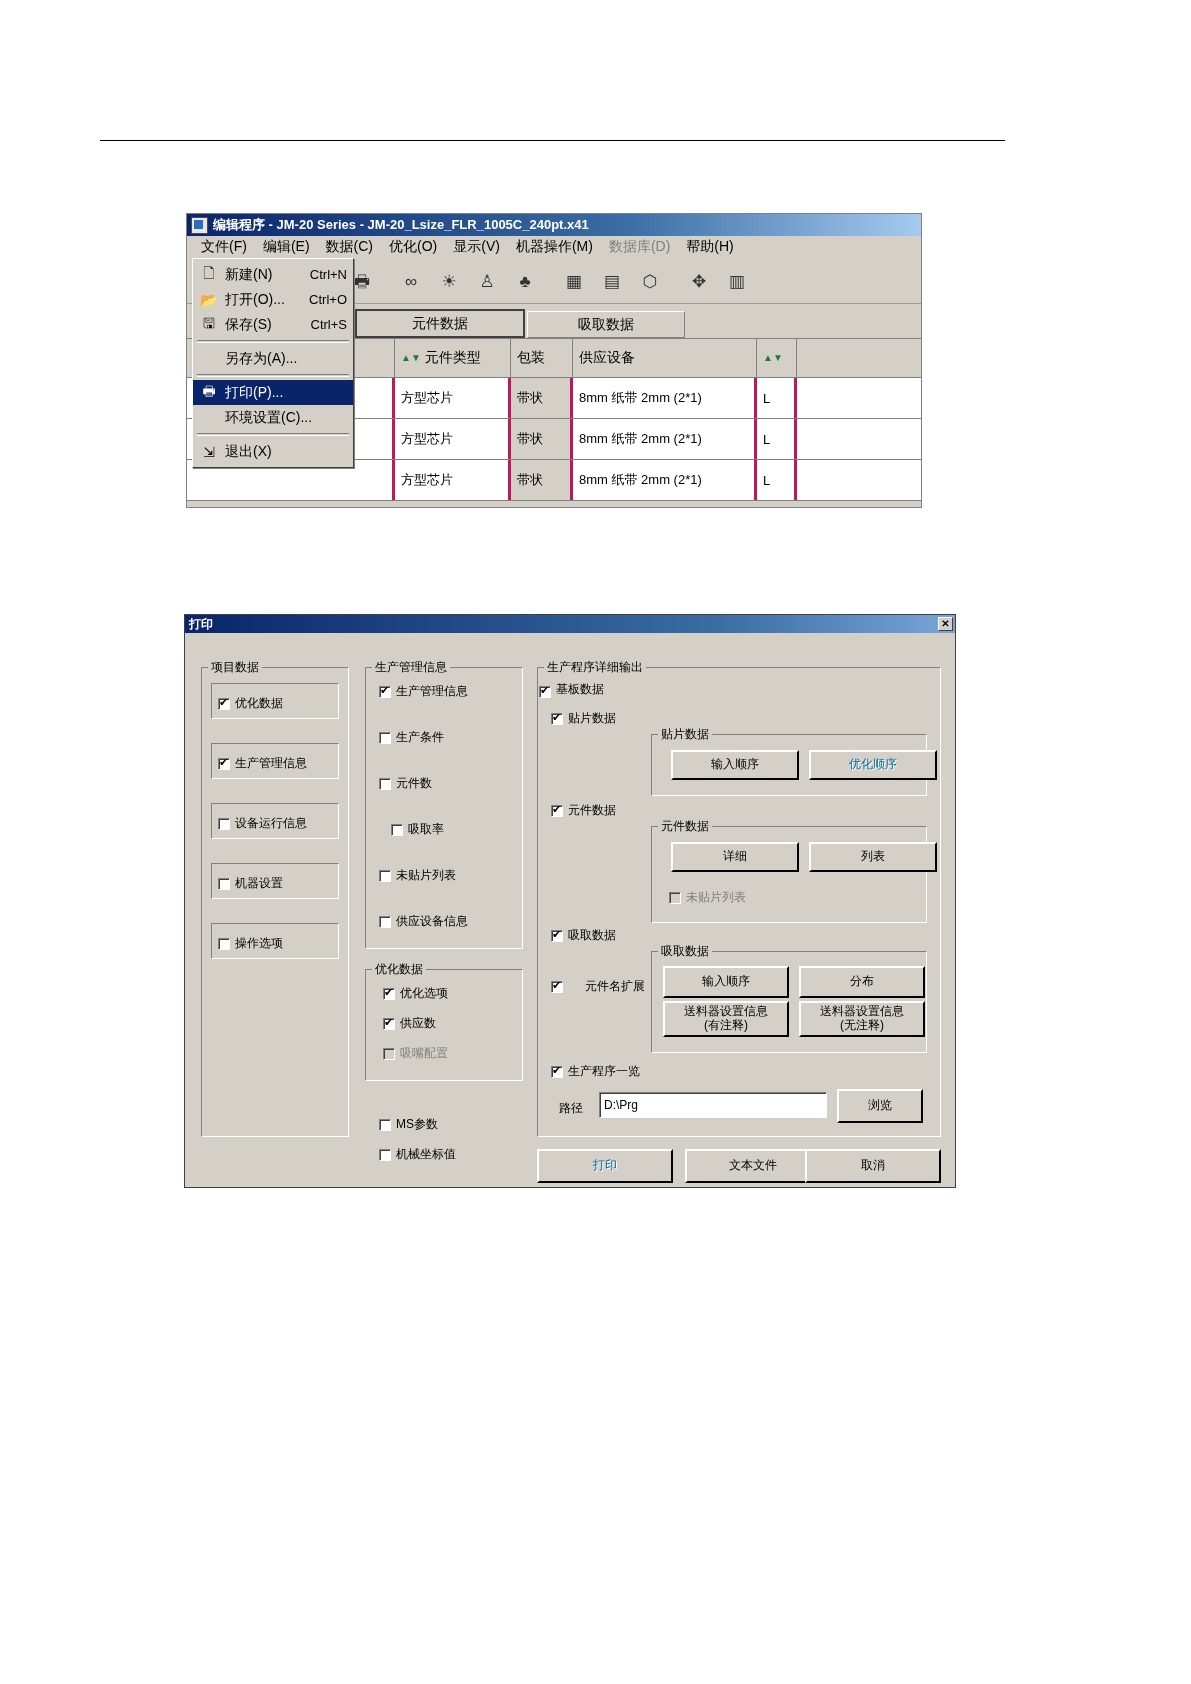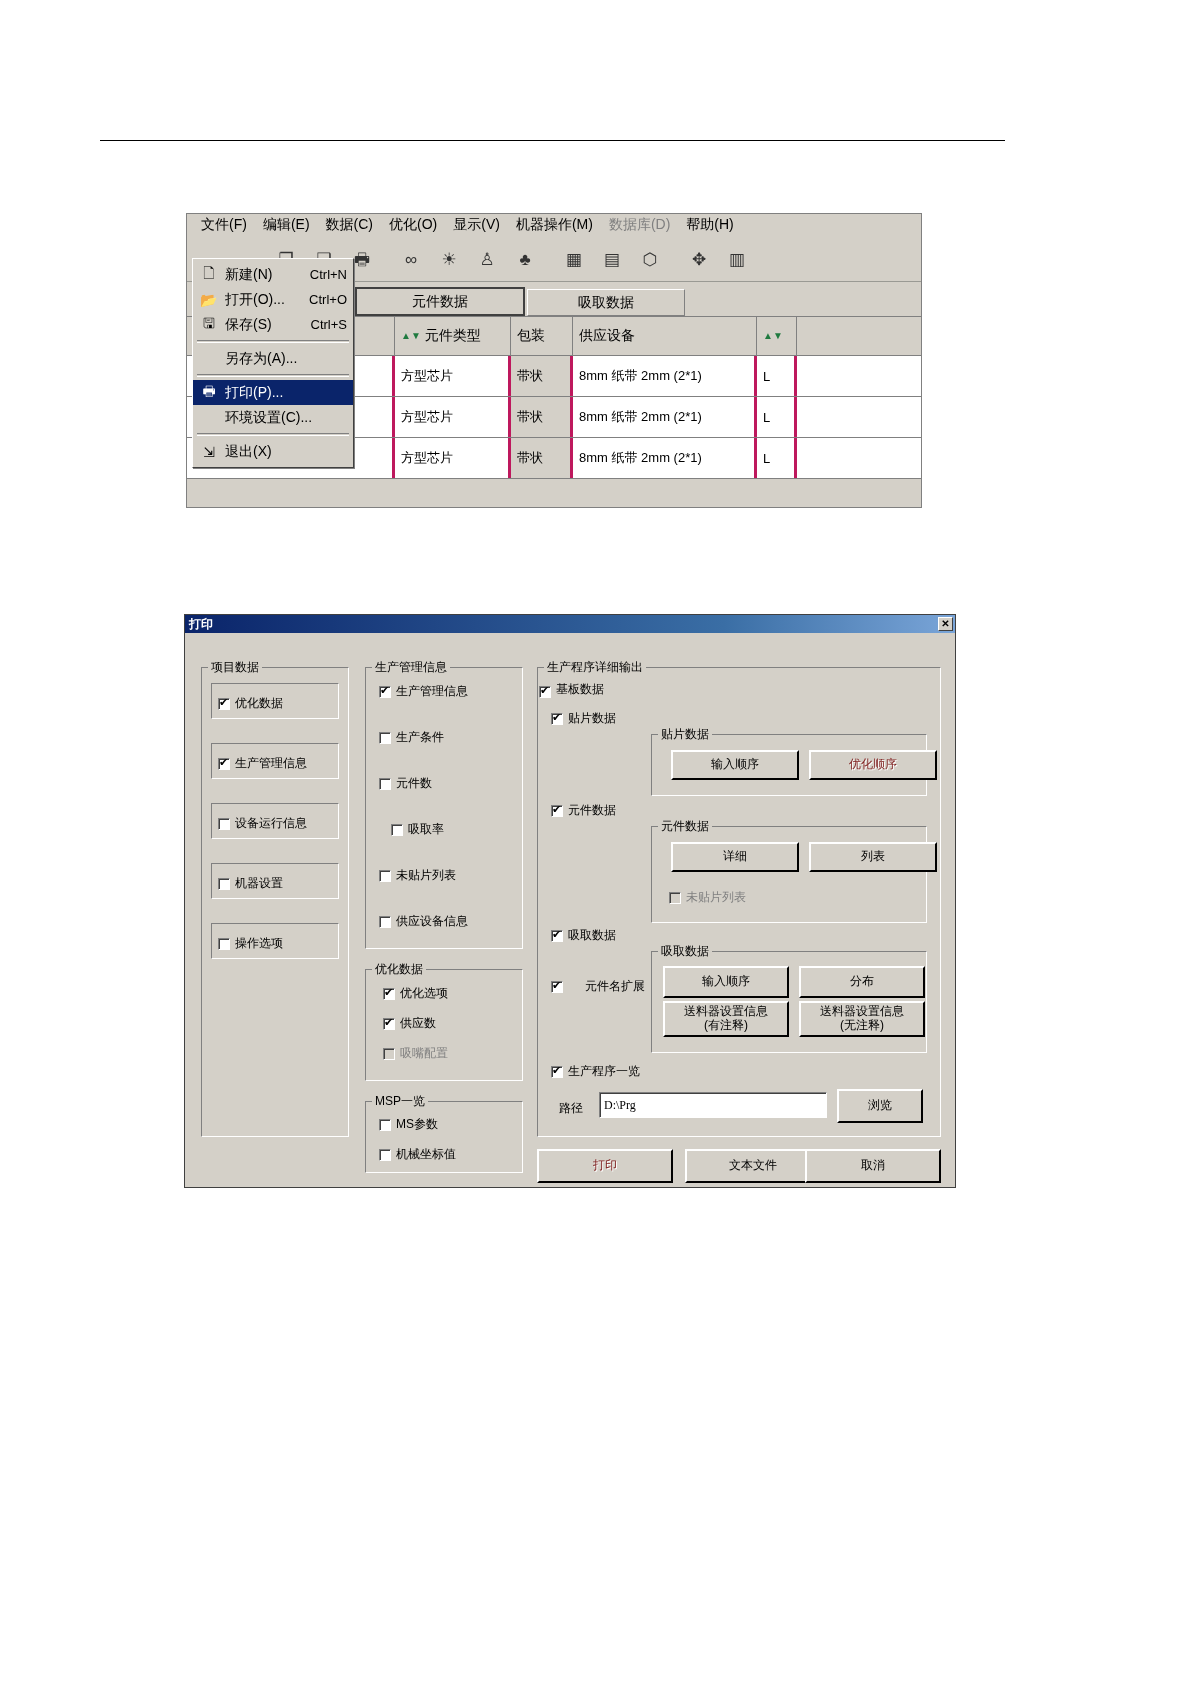--- a/index.html
+++ b/index.html
@@ -317,50 +317,54 @@
     font-size: 12px;
     font-family: "Liberation Sans", sans-serif;
     display: flex;
     align-items: center;
     justify-content: center;
     text-align: center;
     box-sizing: border-box;
     line-height: 1.15;
     color: #000;
   }
-  .btn.disabled { color: #7f1d1d; text-shadow: 1px 1px 0 #fff; }
+  .btn.disabled { color: #0369a1; text-shadow: 1px 1px 0 #fff; }
 
   .txtfield {
     position: absolute;
     background: #fff;
     border: 1px solid #808080;
     border-right-color: #fff;
     border-bottom-color: #fff;
     box-shadow: inset 1px 1px 0 #404040;
-    font-family: Liberation Serif, serif;
+    font-family: Liberation Sans, sans-serif;
     font-size: 12px;
     display: flex;
     align-items: center;
     padding-left: 4px;
     box-sizing: border-box;
   }
   .lbl {
     position: absolute;
     font-size: 12px;
     white-space: nowrap;
   }
 </style>
 </head>
 <body>
 
 <div class="page-rule"></div>
 
 <div class="fig1">
   <div class="win">
 
+    <div class="titlebar">
+      <span class="tb-icon"></span>
+      <span>编辑程序 - JM-20 Series - JM-20_Lsize_FLR_1005C_240pt.x41</span>
+    </div>
 
     <div class="menubar">
       <span class="mi">文件(F)</span>
       <span class="mi">编辑(E)</span>
       <span class="mi">数据(C)</span>
       <span class="mi">优化(O)</span>
       <span class="mi">显示(V)</span>
       <span class="mi">机器操作(M)</span>
       <span class="mi disabled">数据库(D)</span>
       <span class="mi">帮助(H)</span>
@@ -583,23 +587,20 @@
     </div>
     <div class="cbx checked" style="left:198px; top:382px;">
       <span class="box"></span>
       <span>供应数</span>
     </div>
     <div class="cbx disabled" style="left:198px; top:412px;">
       <span class="box"></span>
       <span>吸嘴配置</span>
     </div>
 
-    <fieldset class="grp" style="left:180px; top:460px; width:158px; height:80px;">
-      <legend>MSP一览</legend>
-    </fieldset>
     <div class="cbx" style="left:194px; top:483px;">
       <span class="box"></span>
       <span>MS参数</span>
     </div>
     <div class="cbx" style="left:194px; top:513px;">
       <span class="box"></span>
       <span>机械坐标值</span>
     </div>
 
     <fieldset class="grp" style="left:352px; top:26px; width:404px; height:478px;">

